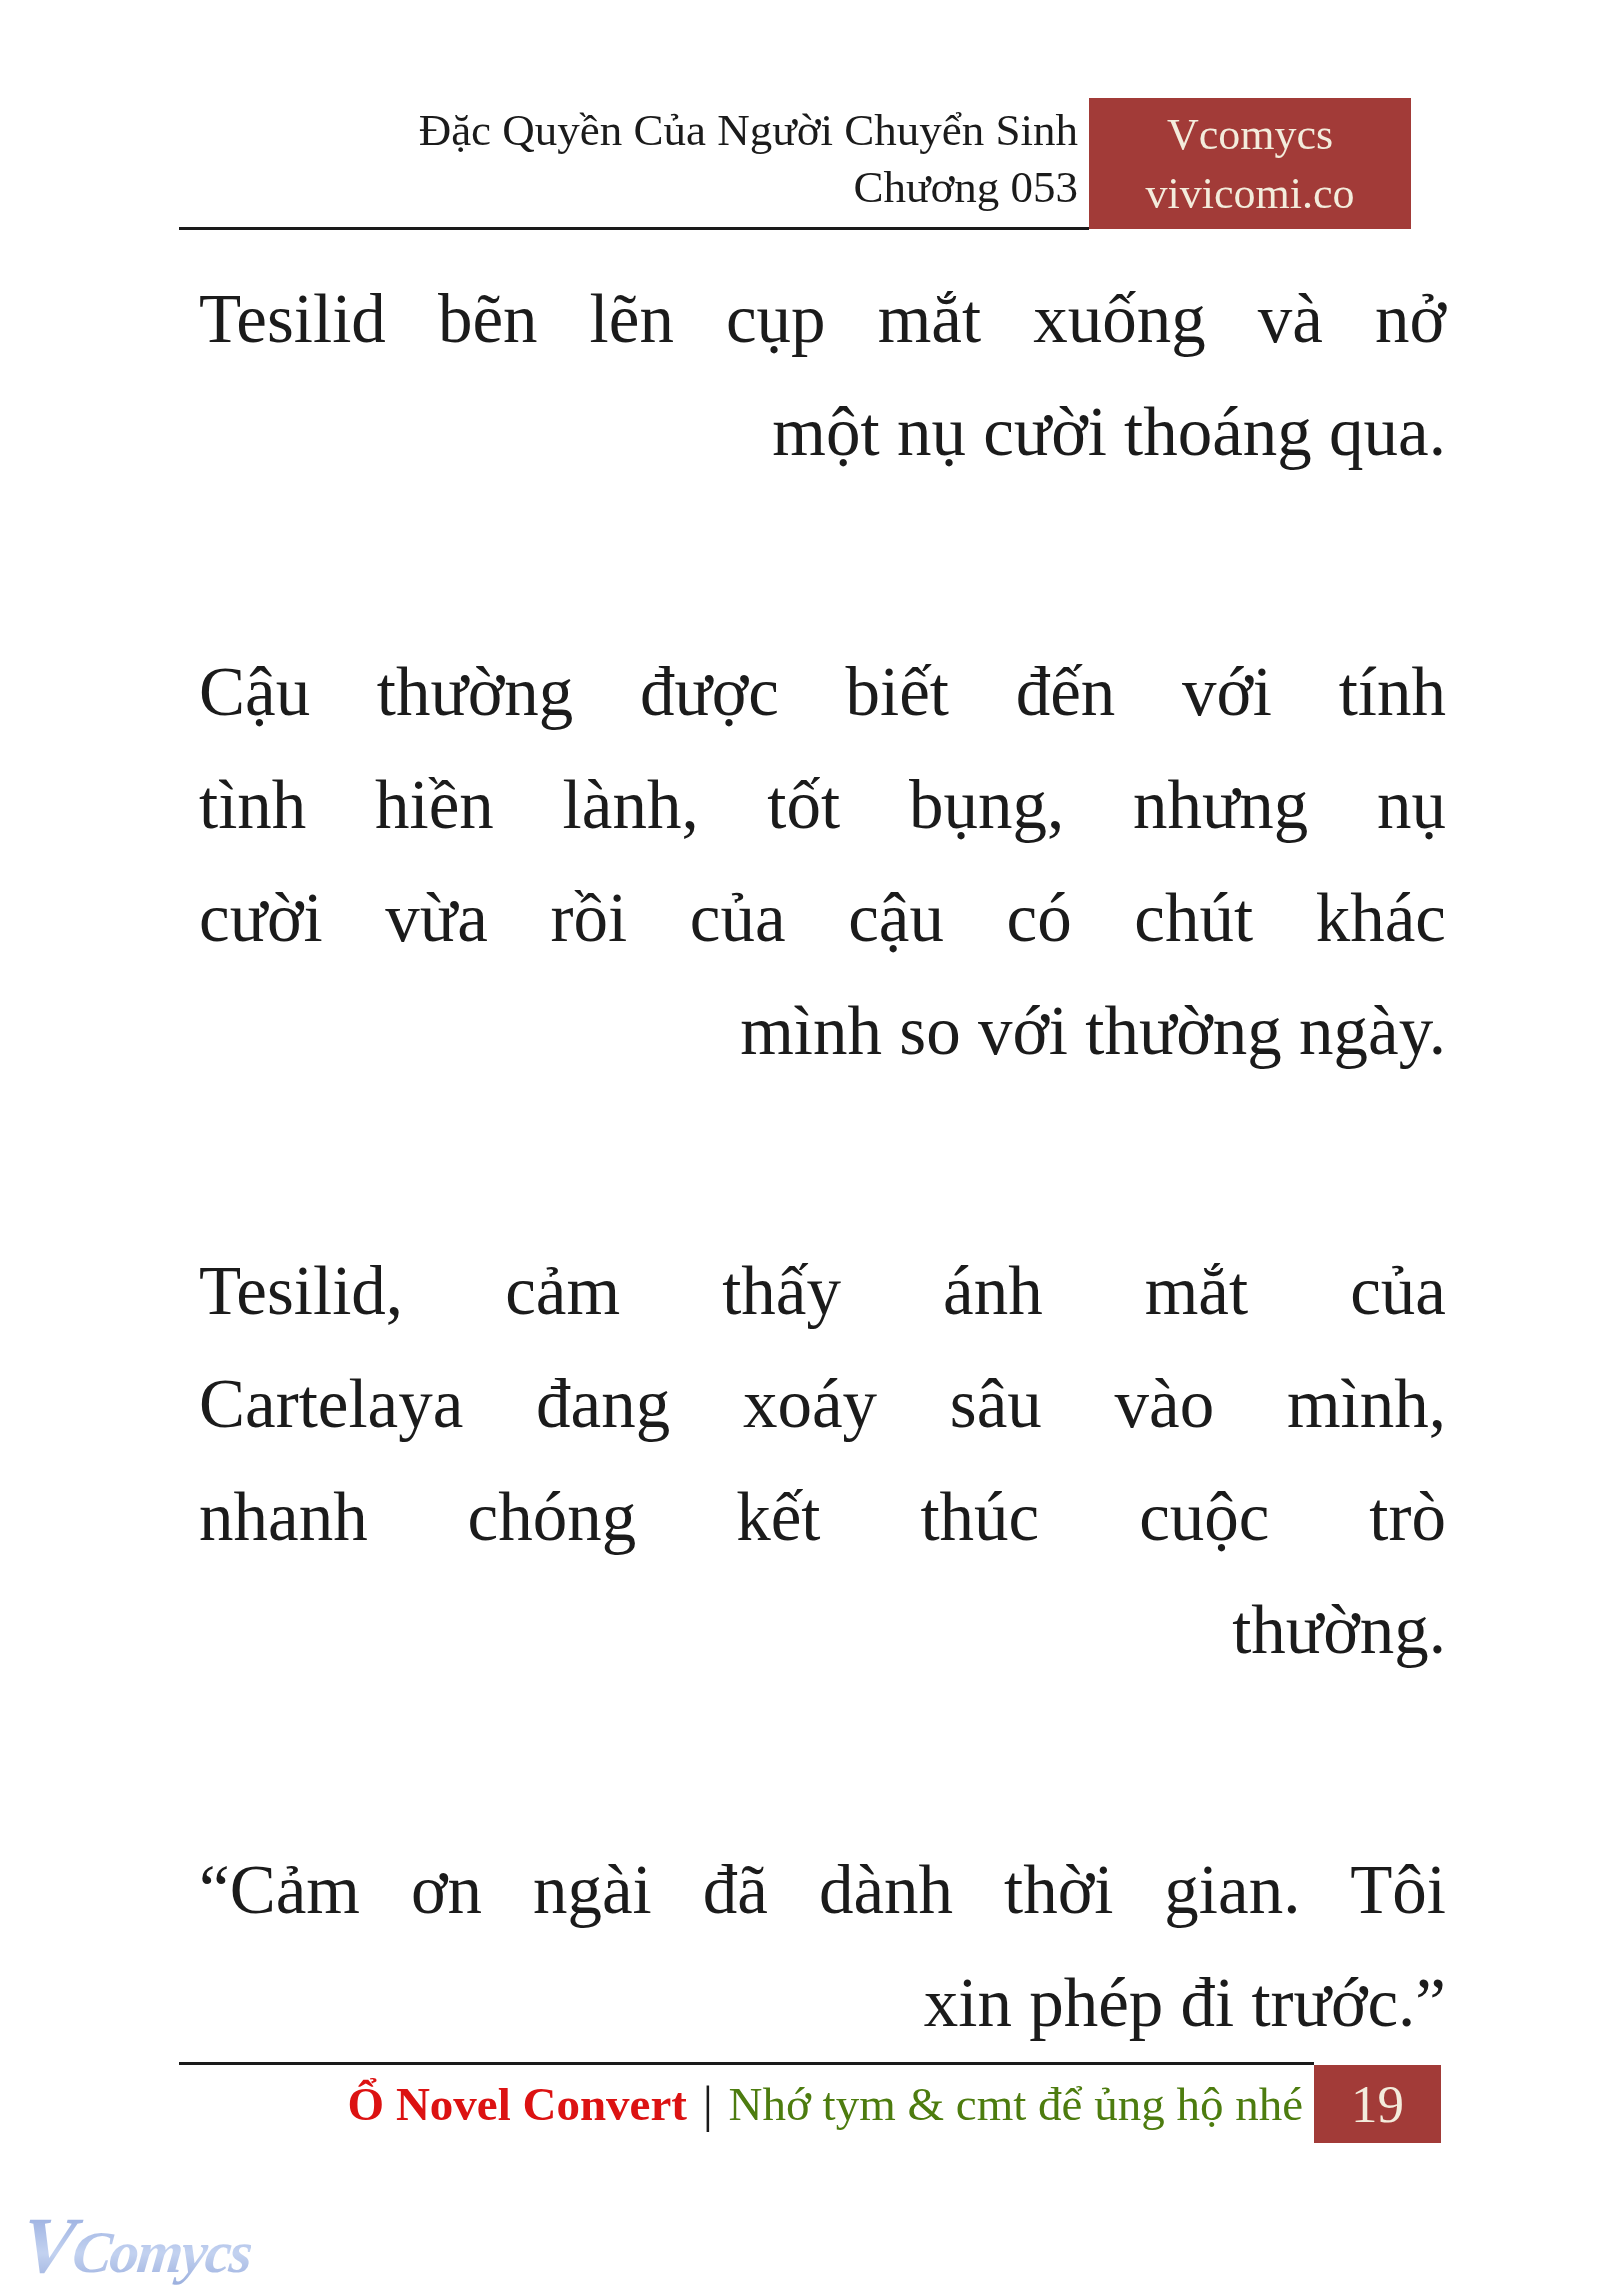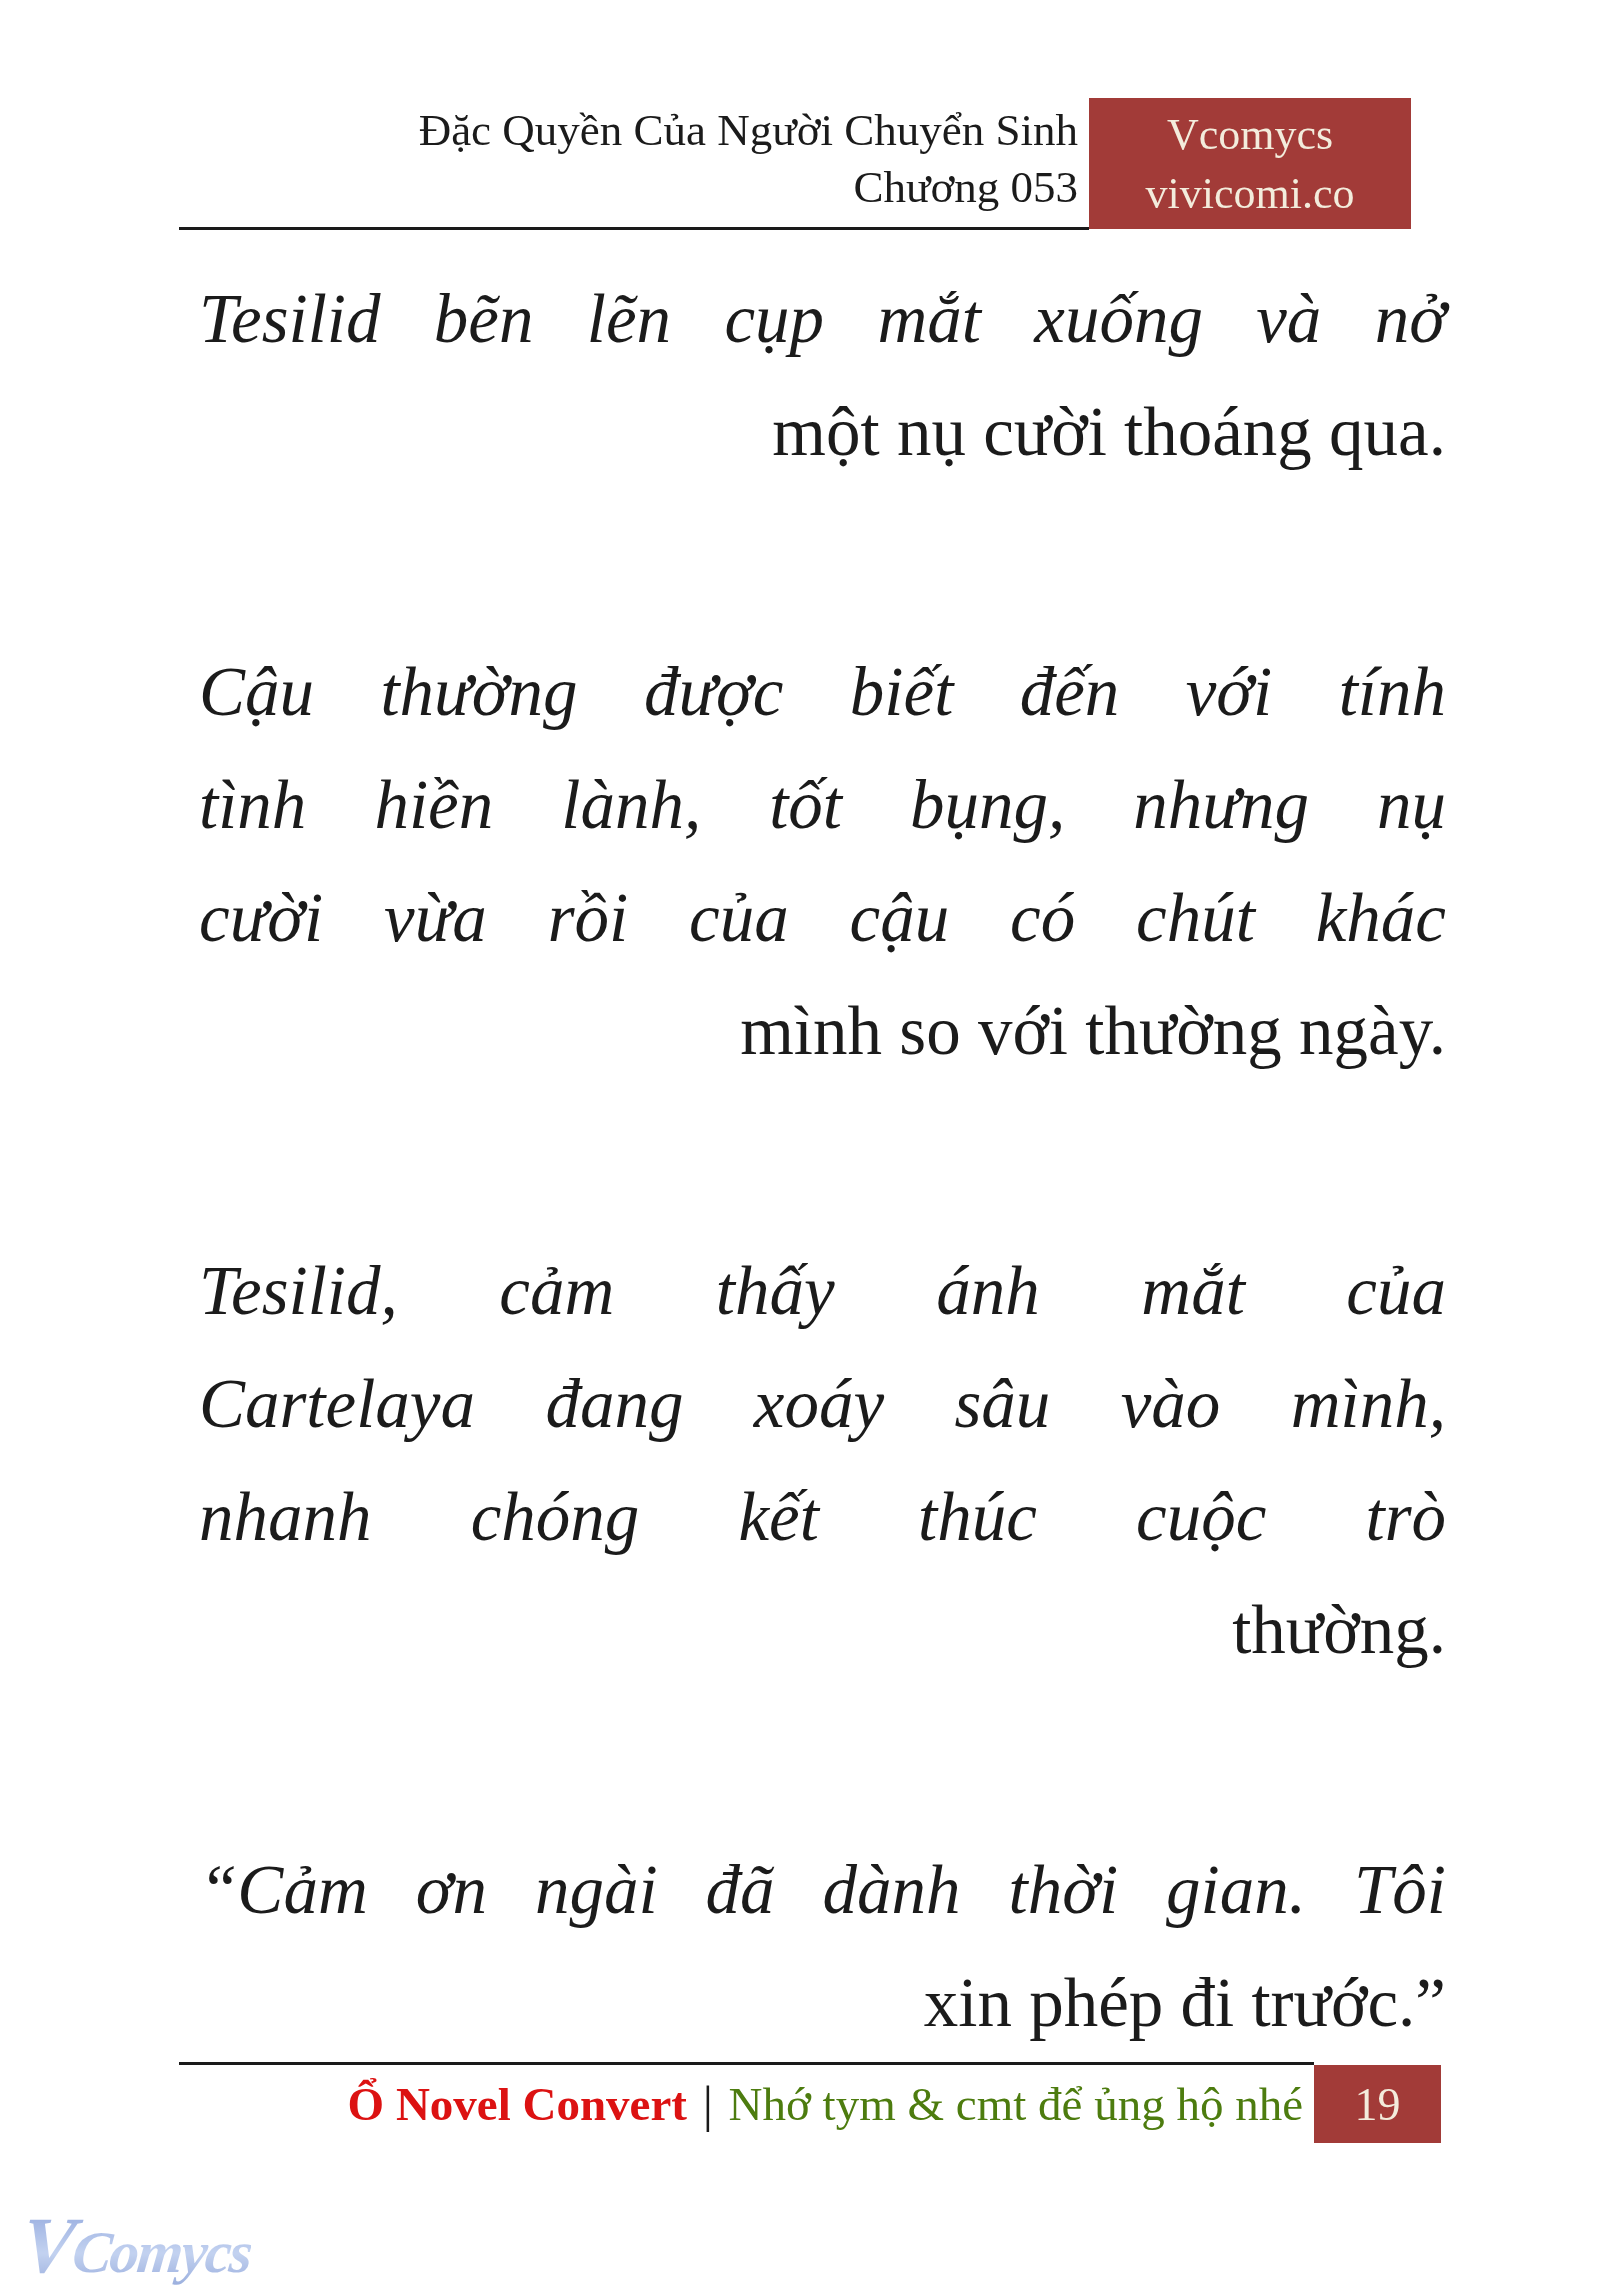--- a/index.html
+++ b/index.html
@@ -40,41 +40,40 @@
   .para + .para { margin-top:147px; }
   .line {
     font-size:69px;
     line-height:113px; height:113px;
     text-align:right;
     white-space:normal;
   }
   .line.fill {
     text-align:justify;
     text-align-last:justify;
-    font-style:italic;
   }
 
   
   .footer-rule {
     position:absolute; left:179px; top:2062px;
     width:1135px; height:2.9px; background:#1a1a1a;
   }
   .footer-bar {
     position:absolute; top:2065px; right:319px; height:78px;
     display:flex; align-items:center;
     font-size:47px; white-space:nowrap;
   }
   .footer-credit { font-weight:bold; }
   .footer-sep { padding:0 15.7px; font-weight:200; color:#1a1a1a; font-size:51px; }
   .footer-note { color:#4d7c0f; }
   .page-number-box {
     position:absolute; left:1314px; top:2065px;
     width:127px; height:78px;
     display:flex; align-items:center; justify-content:center;
-    font-size:46px;
+    font-size:53px;
   }
 
   
   .logo {
     position:absolute; left:21.6px; top:2201px;
     font-size:59px; font-weight:bold; font-style:italic;
     letter-spacing:-2px;
     transform:skewX(-6deg);
     background:linear-gradient(180deg,#8fa5dc 0%,#c3d2f0 55%,#8ea4d8 100%);
     -webkit-background-clip:text; background-clip:text;

